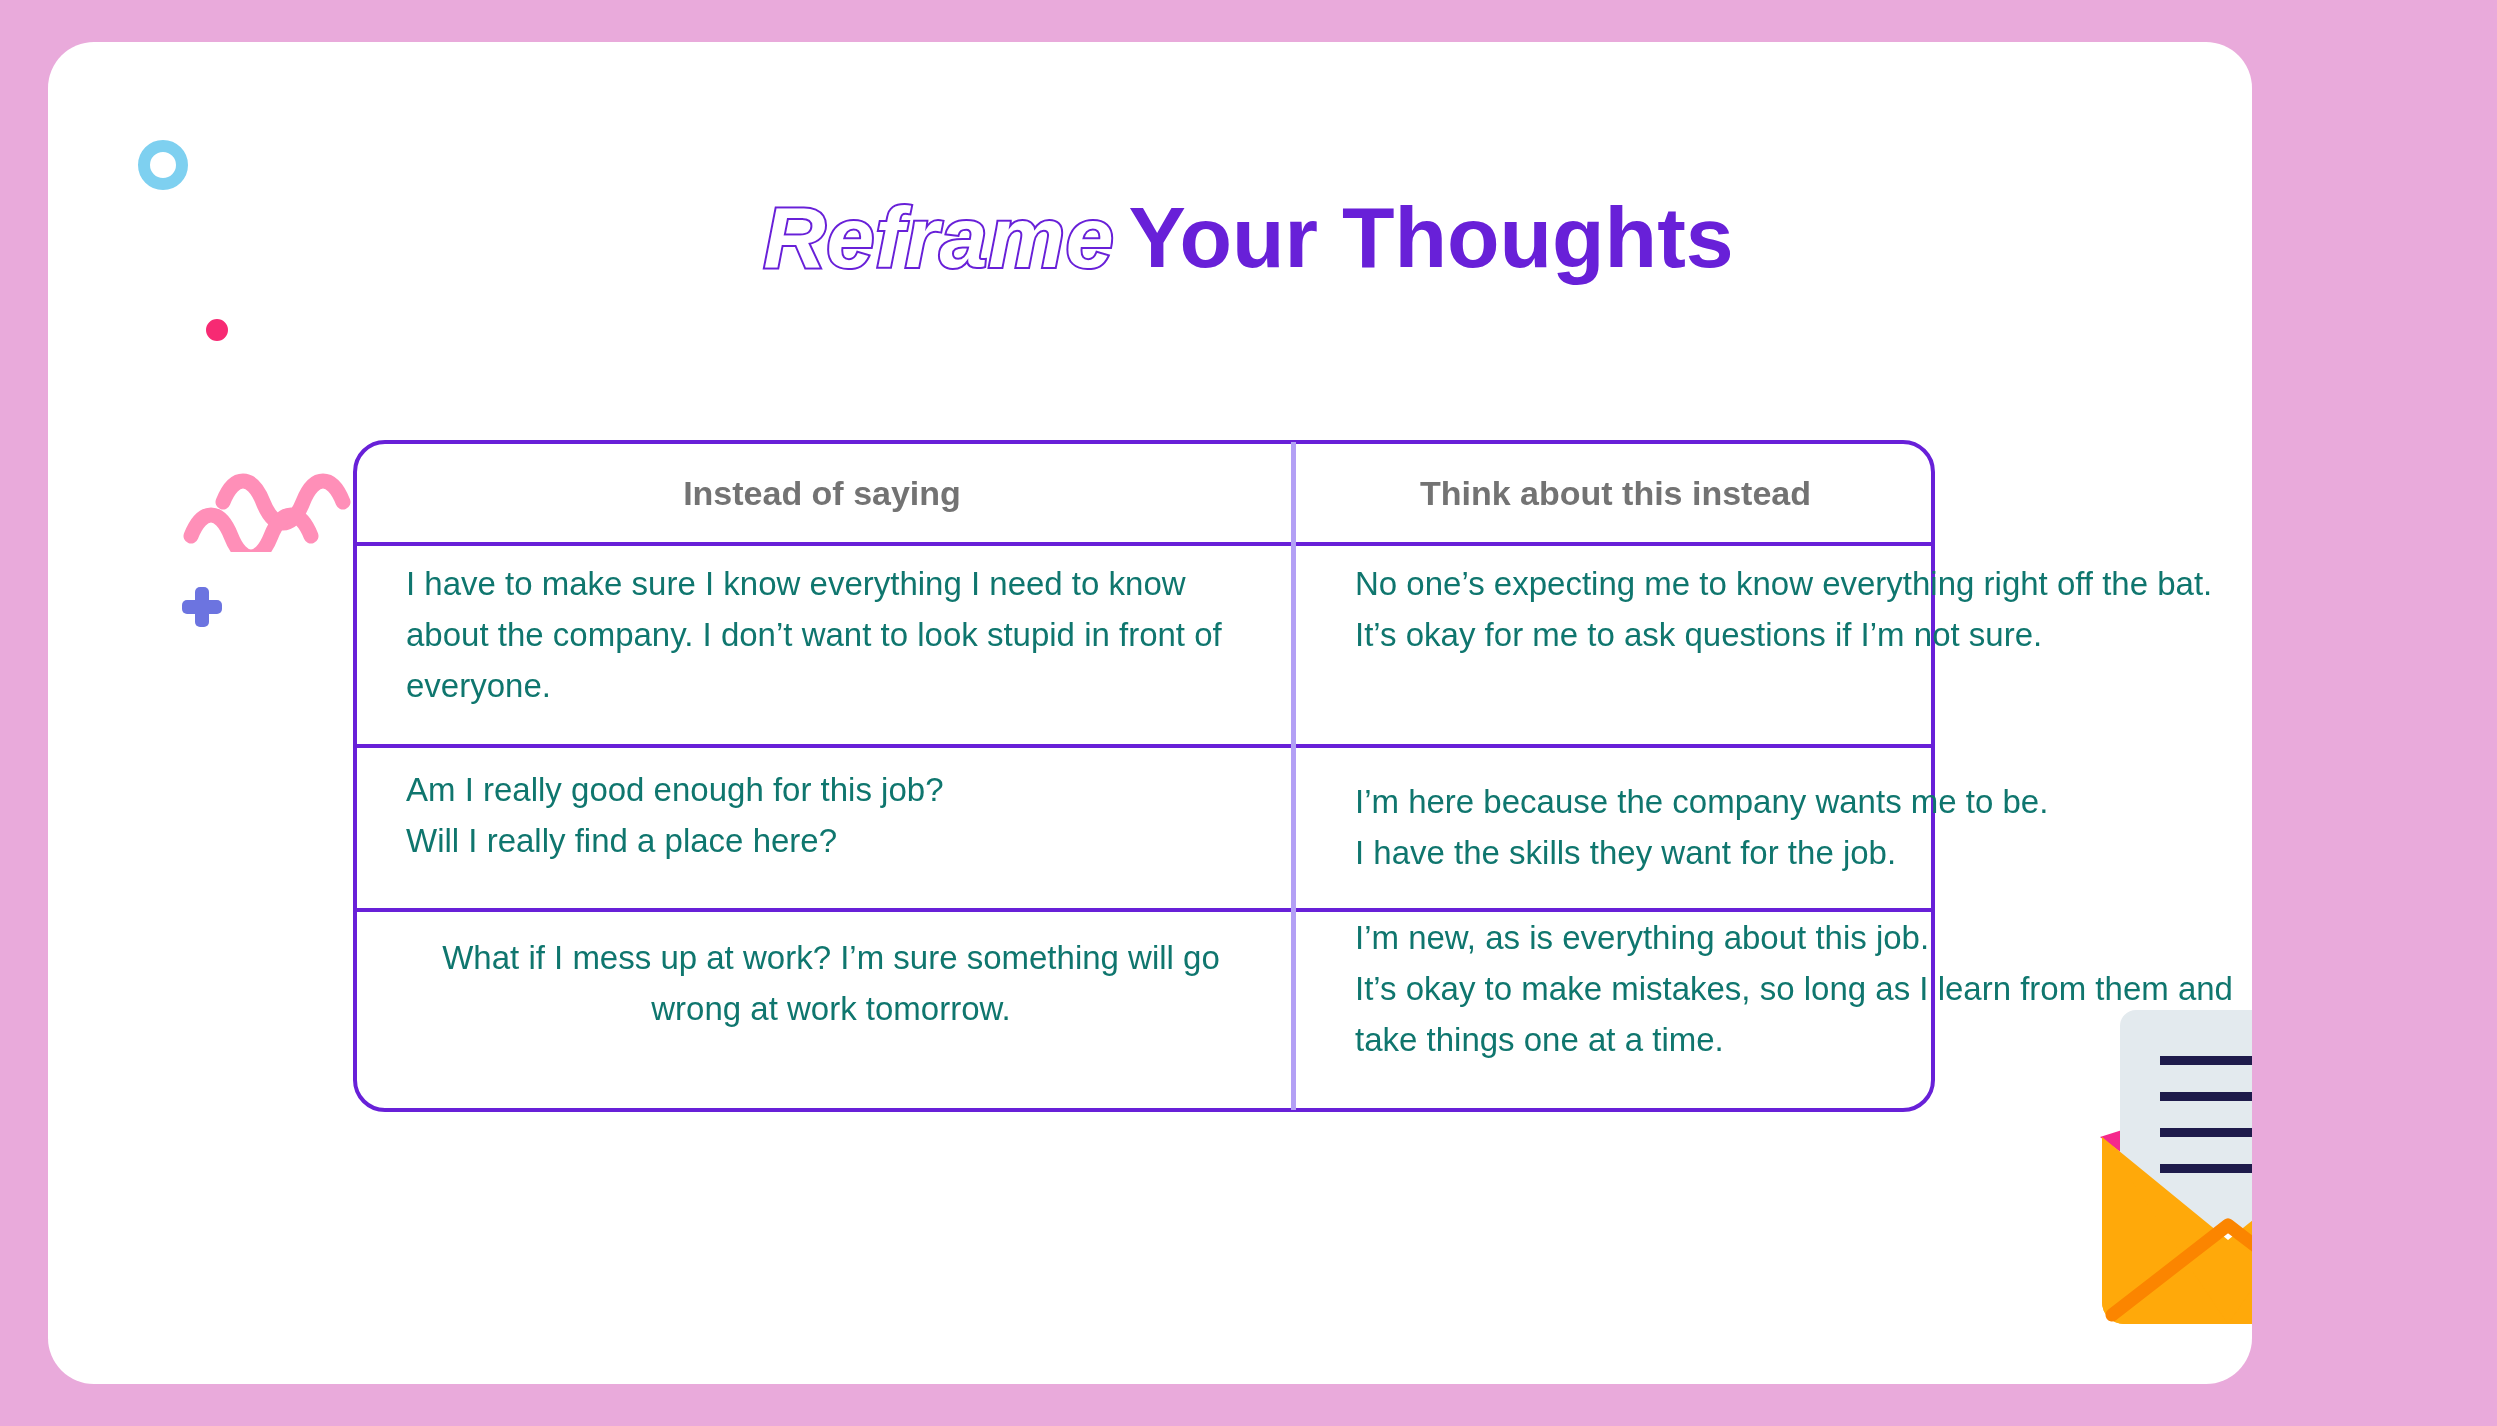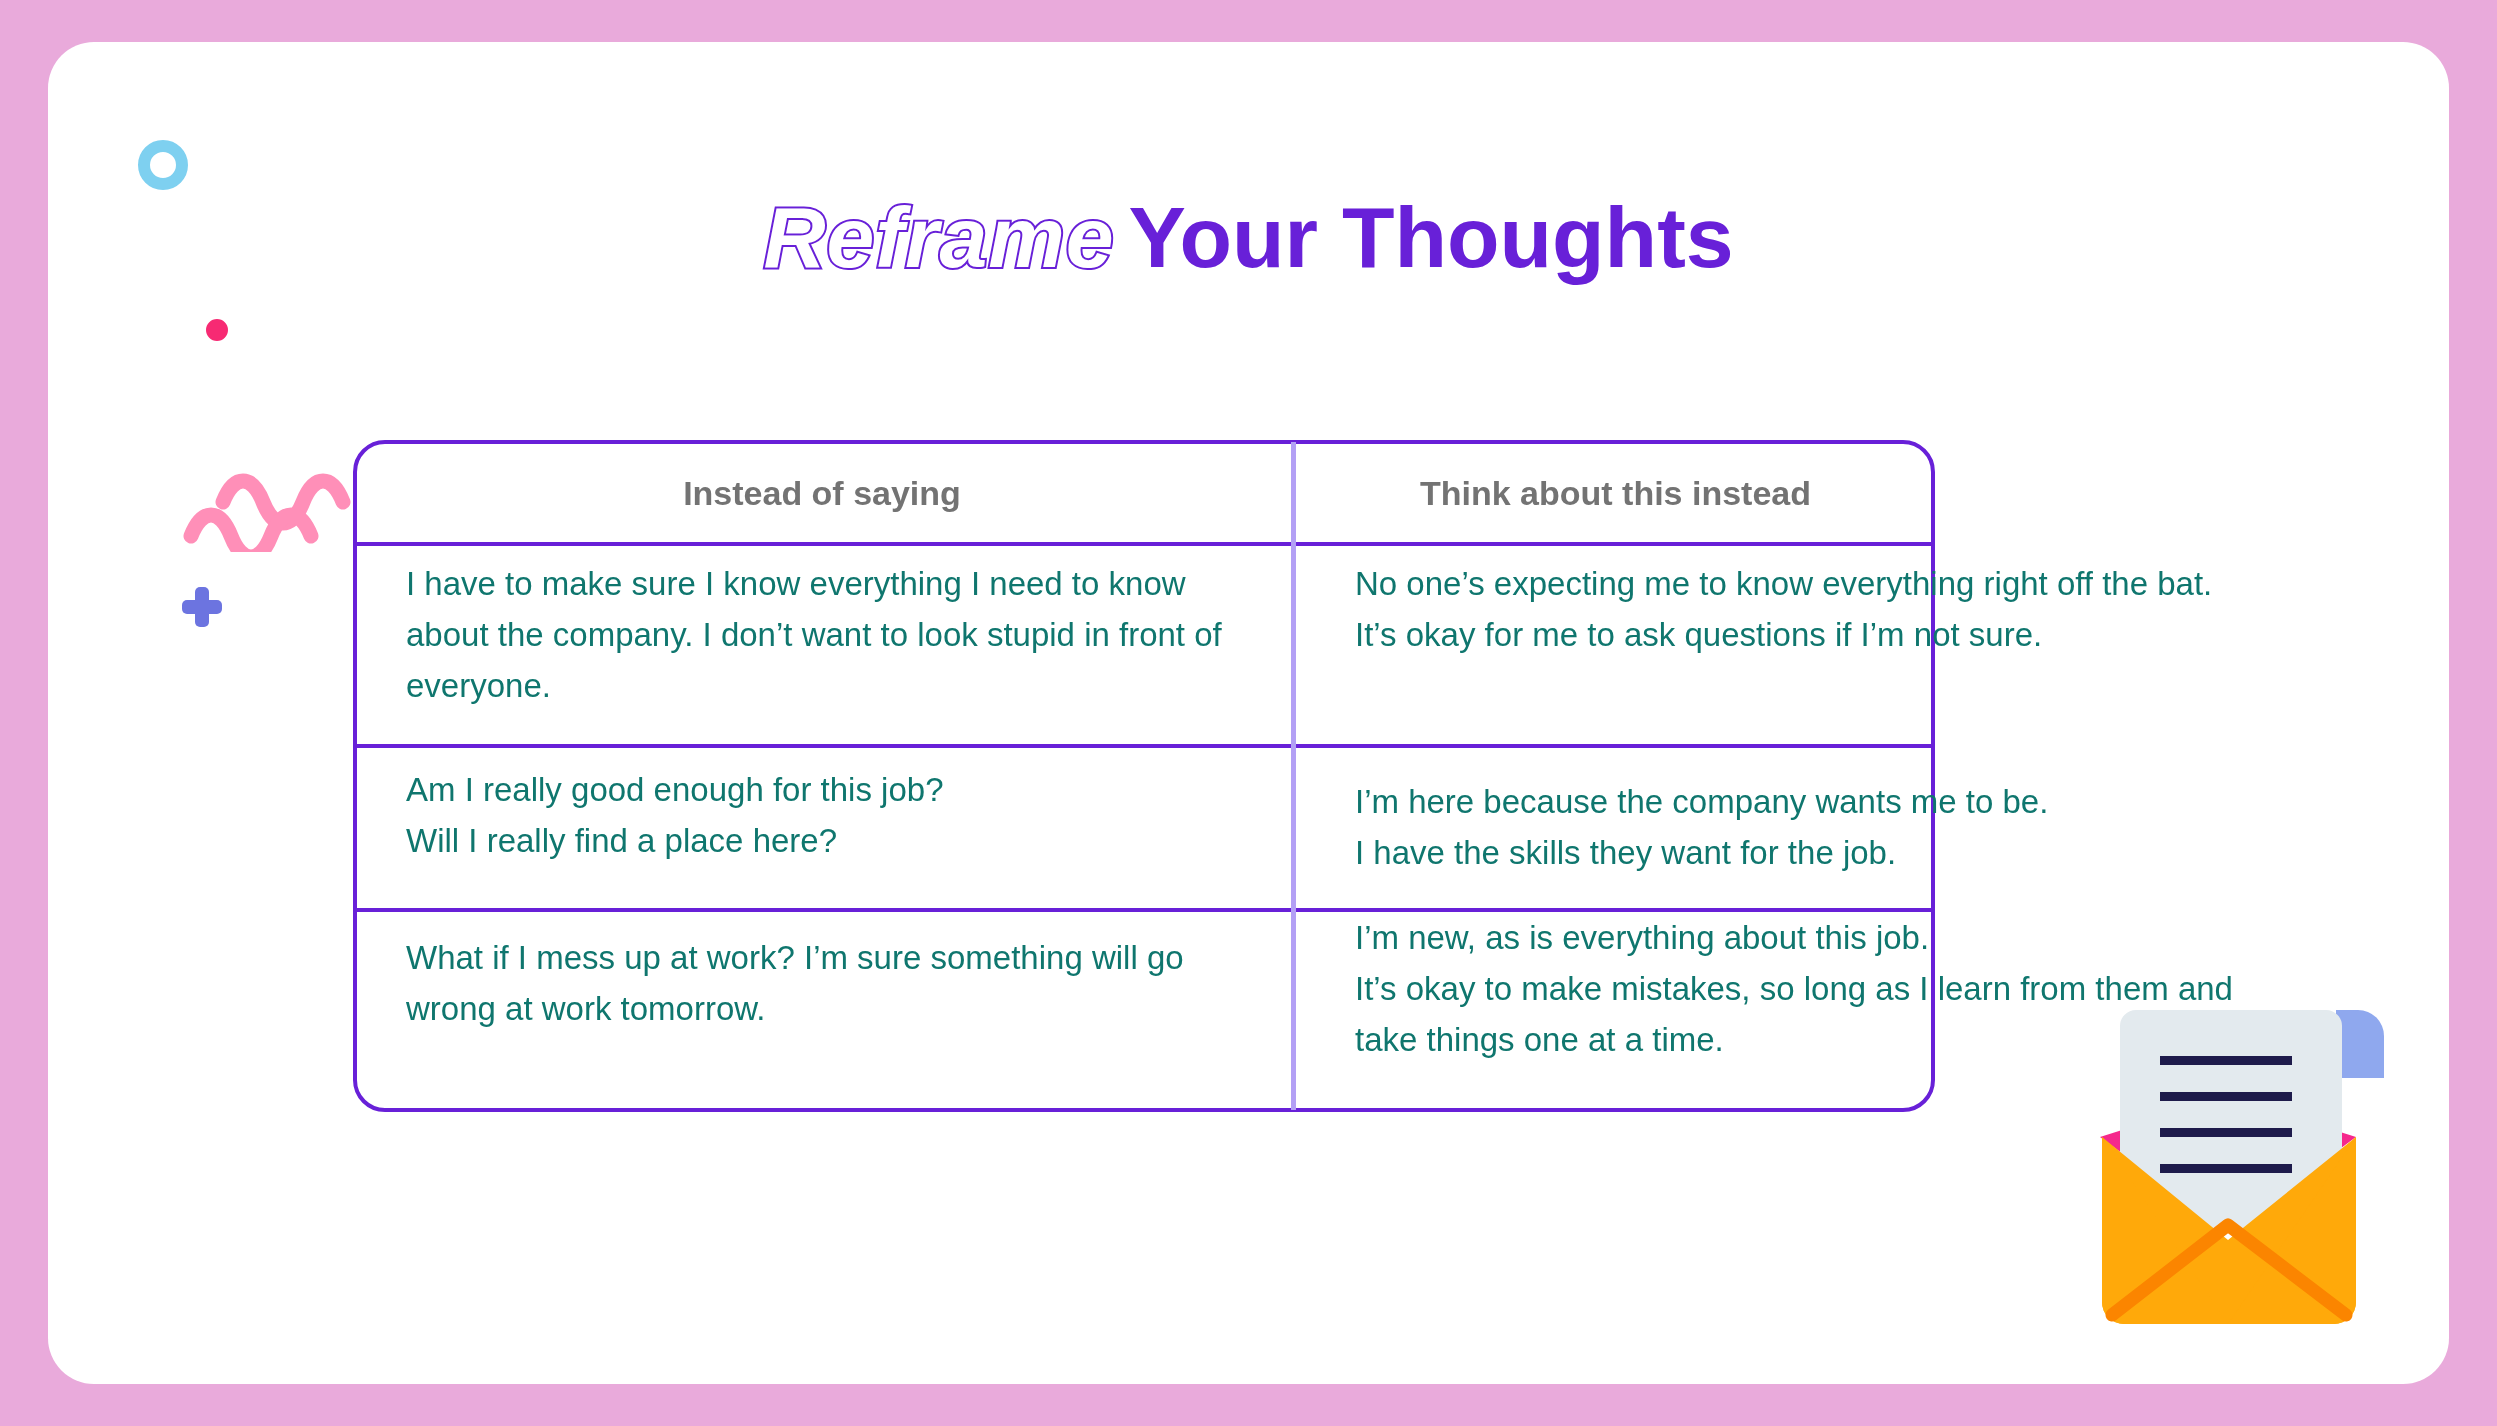--- a/index.html
+++ b/index.html
@@ -6,21 +6,21 @@
   html, body {
     width:2497px; height:1426px;
     overflow:hidden;
     font-family:"Liberation Sans", sans-serif;
   }
   body { background:#e9aadb; }
 
   .frame {
     position:absolute;
     left:48px; top:42px;
-    width:2401px; height:1342px;
+    width:2204px; height:1342px;
     background:#ffffff;
     border-radius:46px;
     overflow:hidden;
   }
 
   
   .deco-ring-cyan {
     position:absolute; left:90px; top:98px;
     width:50px; height:50px; border-radius:50%;
     border:12px solid #7ed0f0;
@@ -129,21 +129,21 @@
   <div class="hdr" style="left:1248px; top:432px; width:639px;">Think about this instead</div>
 
   <div class="cell" style="left:358px; top:516px; width:850px;">I have to make sure I know everything I need to know about the company. I don’t want to look stupid in front of everyone.</div>
   <div class="cell" style="left:358px; top:722px; width:850px; white-space:pre-line;">Am I really good enough for this job?
 Will I really find a place here?</div>
 
   <div class="cell" style="left:1307px; top:516px; width:860px;">No one’s expecting me to know everything right off the bat. It’s okay for me to ask questions if I’m not sure.</div>
   <div class="cell" style="left:1307px; top:722px; width:880px; white-space:pre-line;margin-top:12px;">I’m here because the company wants me to be.
 I have the skills they want for the job.</div>
 
-  <div class="cell" style="left:358px; top:890px; width:850px;">What if I mess up at work? I’m sure something will go wrong at work tomorrow.</div>
+  <div class="cell" style="left:358px; top:890px; width:850px;text-align:center;">What if I mess up at work? I’m sure something will go wrong at work tomorrow.</div>
   <div class="cell" style="left:1307px; top:870px; width:880px; white-space:pre-line;">I’m new, as is everything about this job.
 It’s okay to make mistakes, so long as I learn from them and take things one at a time.</div>
 
   <div class="envelope">
     <svg width="340" height="345" viewBox="0 0 340 345" fill="none">
 
       <path d="M258 13 h22 a26 26 0 0 1 26 26 v42 h-48 z" fill="#8fa8ee"></path>
 
       <path d="M22 140 L60 128 L60 168 Z" fill="#f5288c"></path>
       <path d="M278 140 L240 128 L240 168 Z" fill="#f5288c"></path>

